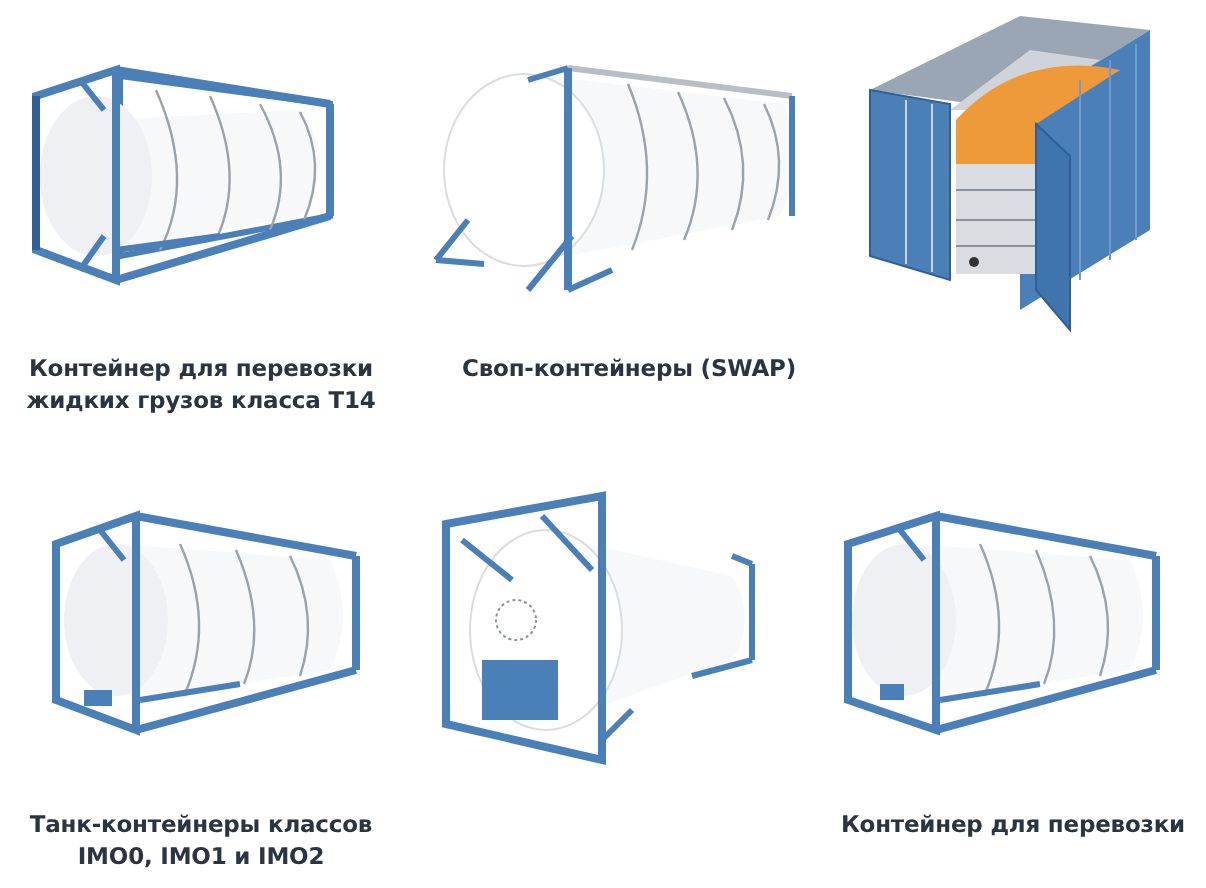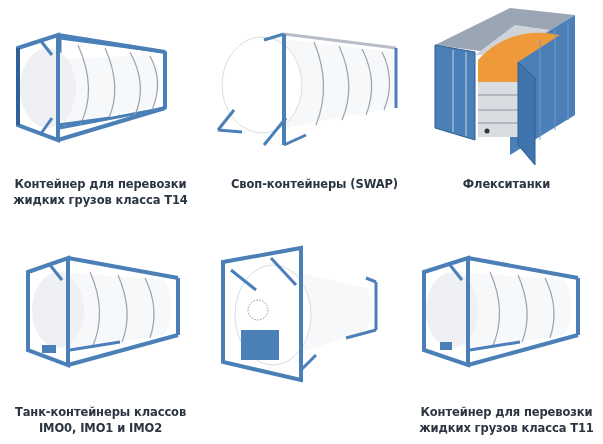--- a/index.html
+++ b/index.html
@@ -90,24 +90,20 @@
         <line x1="43" y1="50" x2="43" y2="132" stroke="#c9d3de" stroke-width="1"></line>
         <line x1="56" y1="52" x2="56" y2="136" stroke="#c9d3de" stroke-width="1"></line>
 
         <polygon points="108,62 125,78 125,165 108,145" fill="#3f74ad" stroke="#2f5f95" stroke-width="1"></polygon>
 
         <line x1="130" y1="40" x2="130" y2="140" stroke="#6f9bcc" stroke-width="1"></line>
         <line x1="145" y1="30" x2="145" y2="130" stroke="#6f9bcc" stroke-width="1"></line>
         <line x1="158" y1="22" x2="158" y2="120" stroke="#6f9bcc" stroke-width="1"></line>
       </svg>
     </div>
-    <div class="caption" style="top:176px; width:193px;">
-      <span>Флекситанки</span>
-      <span></span>
-    </div>
   </div>
 
   <div class="card" style="left:0; top:230px; height:214px;">
     <div class="img">
       <svg width="201" height="170" viewBox="0 0 201 170">
         <path d="M60,42 L165,50 Q178,78 165,105 L65,120 Z" fill="#f7f8fa"></path>
         <ellipse cx="58" cy="80" rx="26" ry="38" fill="#eef0f3"></ellipse>
         <path d="M90,42 Q108,82 92,118" fill="none" stroke="#9aa2ab" stroke-width="1.2"></path>
         <path d="M118,45 Q134,82 122,112" fill="none" stroke="#9aa2ab" stroke-width="1.2"></path>
         <path d="M145,48 Q160,78 150,108" fill="none" stroke="#9aa2ab" stroke-width="1.2"></path>
@@ -156,17 +152,16 @@
         <line x1="58" y1="28" x2="168" y2="48" stroke="#4a7fb8" stroke-width="4"></line>
         <line x1="58" y1="135" x2="168" y2="105" stroke="#4a7fb8" stroke-width="4"></line>
         <line x1="168" y1="48" x2="168" y2="105" stroke="#4a7fb8" stroke-width="4"></line>
         <line x1="60" y1="120" x2="110" y2="112" stroke="#4a7fb8" stroke-width="3"></line>
         <line x1="40" y1="35" x2="52" y2="50" stroke="#4a7fb8" stroke-width="3"></line>
         <rect x="30" y="112" width="12" height="8" fill="#4a7fb8"></rect>
       </svg>
     </div>
     <div class="caption" style="top:174px; width:193px;">
       <span>Контейнер для перевозки</span>
-      <span>жидких грузов класса Т11</span>
     </div>
   </div>
 
 </div>
 
 </body></html>

